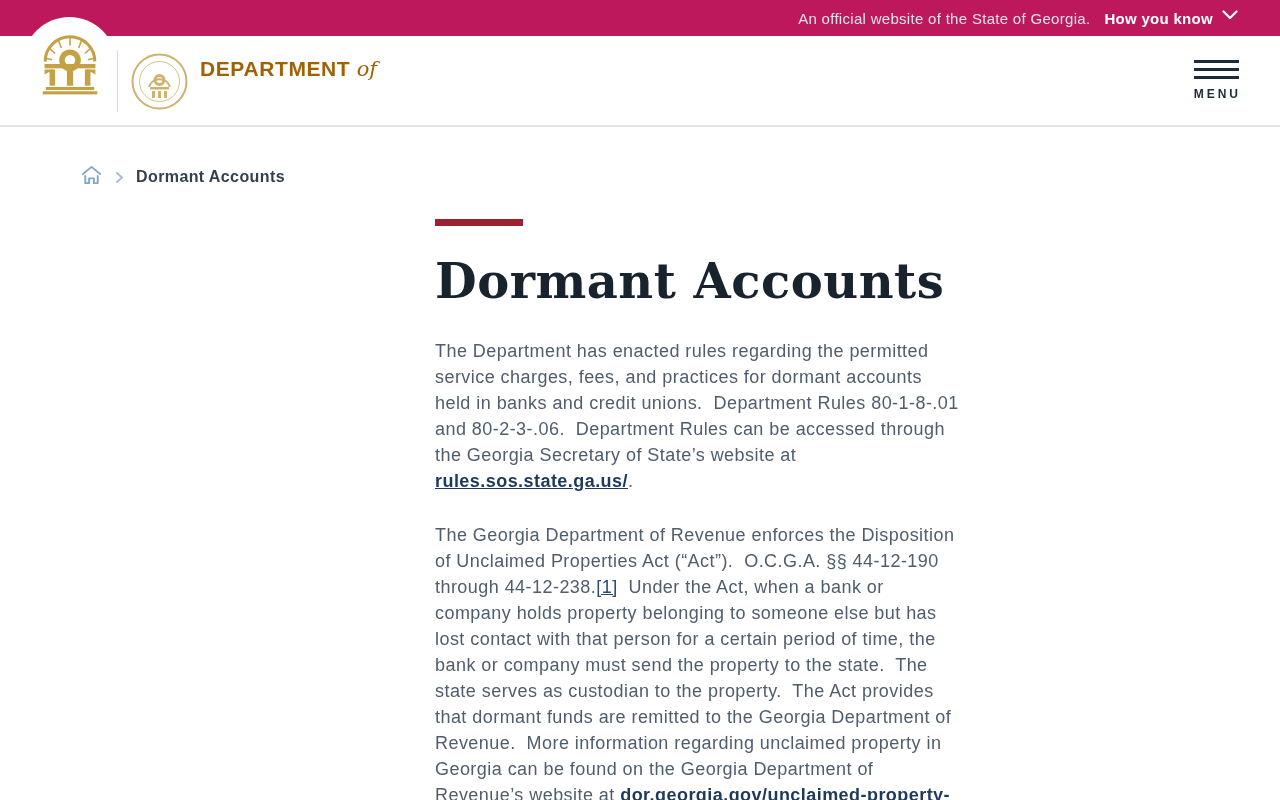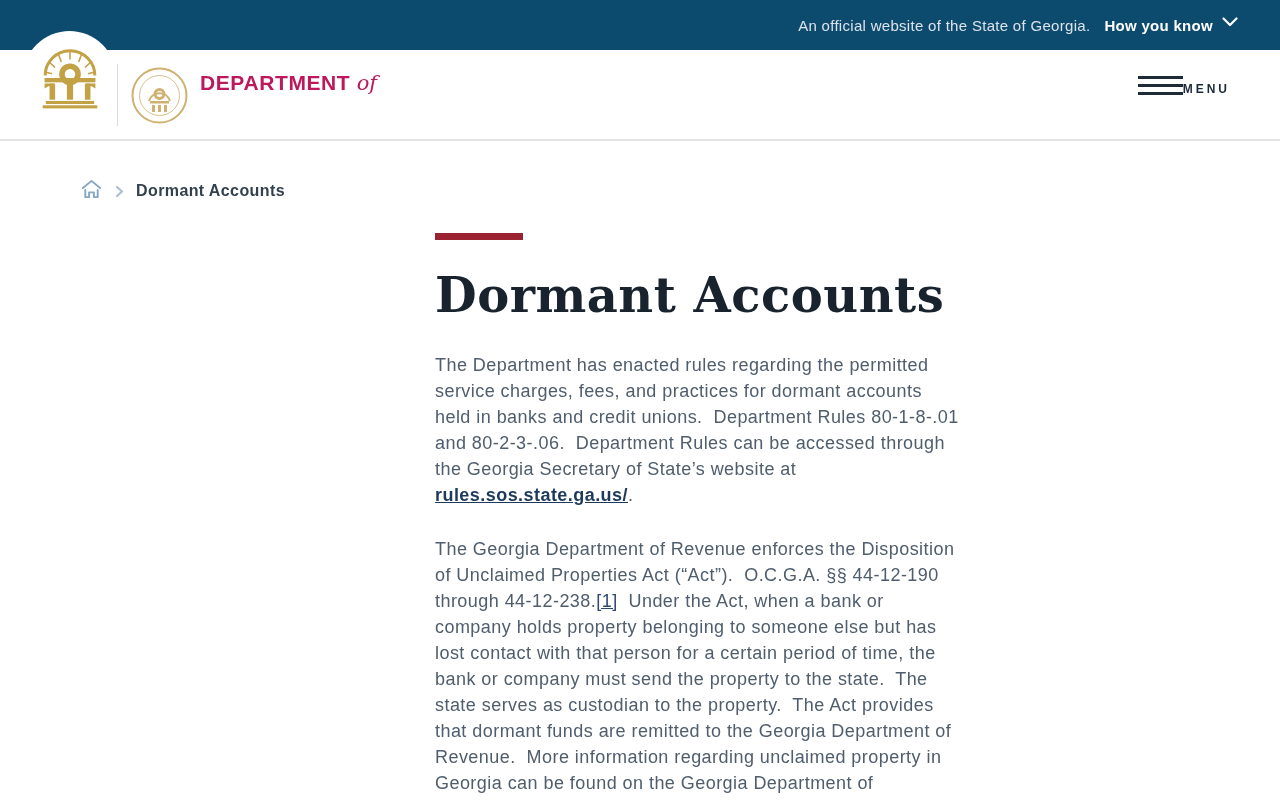--- a/index.html
+++ b/index.html
@@ -1,21 +1,21 @@
 <!DOCTYPE html>
 <html><head>
 <meta charset="utf-8">
 <style>
   * { margin: 0; padding: 0; box-sizing: border-box; }
   html, body { width: 1280px; height: 800px; overflow: hidden; background: #ffffff; }
   body { font-family: "Liberation Sans", "DejaVu Sans", sans-serif; position: relative; }
 
   
   .topbar {
-    height: 50px; background: #0c4a6e;
+    height: 36px; background: #be185d;
     display: flex; align-items: center; justify-content: flex-end;
     padding-right: 42px; gap: 14px;
   }
   .topbar .official { color: #dde3ea; font-size: 15px; letter-spacing: 0.3px; }
   .topbar .hyk {
     display: flex; align-items: flex-start; gap: 9px;
     color: #ffffff; font-weight: 700; font-size: 15px; letter-spacing: 0.3px;
     background: none; border: none; cursor: pointer;
   }
   .topbar .hyk svg { display: block; }
@@ -29,31 +29,31 @@
     position: absolute; left: 23px; top: -19px; z-index: 5;
     width: 93px; height: 93px; border-radius: 50%;
     background: #ffffff; display: flex; align-items: center; justify-content: center;
   }
   .header-divider {
     position: absolute; left: 117px; top: 14px; width: 1px; height: 62px; background: #dcdcdc;
   }
   .seal { position: absolute; left: 131px; top: 17px; }
   .agency {
     position: absolute; left: 200px; top: 21px;
-    color: #be185d; font-size: 21px; font-weight: 700;
+    color: #a16207; font-size: 21px; font-weight: 700;
     letter-spacing: 0.6px; line-height: 24px;
   }
   .agency .seg-italic {
     font-family: "DejaVu Serif", "Liberation Serif", serif;
     font-style: italic; font-weight: 500; letter-spacing: 0; text-transform: none;
   }
   .menu-btn {
-    position: absolute; right: 50px; top: 24px;
+    position: absolute; right: 39px; top: 24px;
     background: none; border: none; cursor: pointer;
-    display: flex; align-items: center;
+    display: flex; flex-direction: column; 
   }
   .hamburger { width: 45px; display: flex; flex-direction: column; gap: 5px; }
   .hamburger span { display: block; height: 3px; background: #1c2b3a; }
   .menu-label {
     margin-top: 8px; font-size: 12px; font-weight: 700; letter-spacing: 3px;
     color: #1c2b3a;
   }
 
   
   .breadcrumb {

